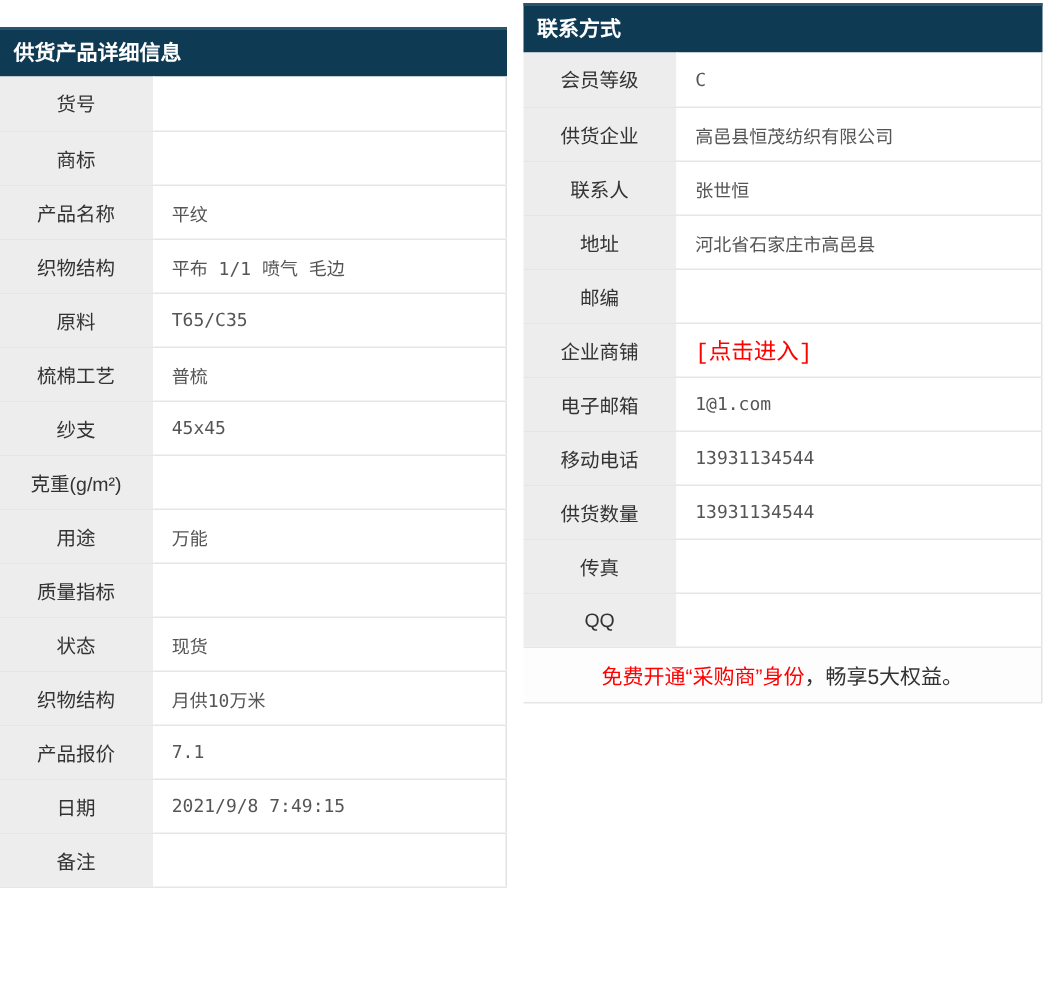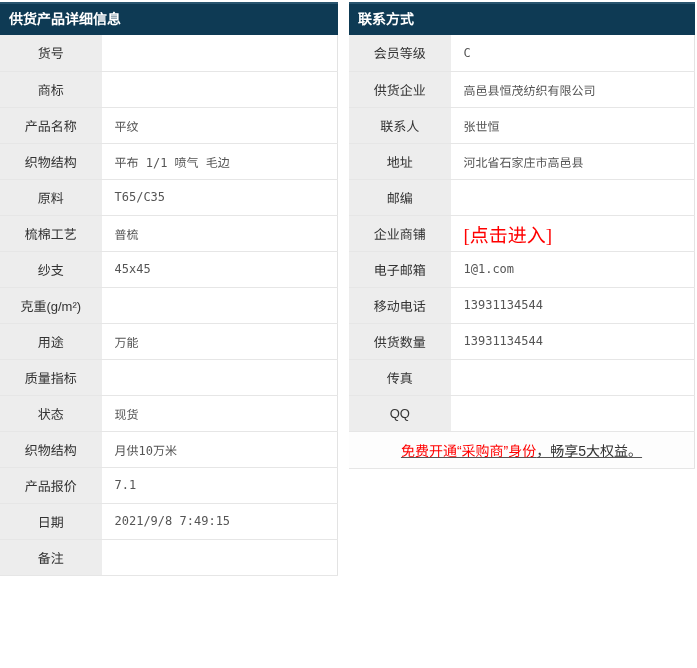--- a/index.html
+++ b/index.html
@@ -8,21 +8,21 @@
     width: 697px; height: 668px;
     background: #ffffff;
     font-family: "Liberation Sans", "DejaVu Sans", sans-serif;
     overflow: hidden;
   }
   .wrap {
     display: flex;
     gap: 11px;
     padding-top: 2px;
   }
-  .panel-left  { width: 338px; flex: 0 0 338px; }
+  .panel-left  { width: 338px; flex: 0 0 338px; margin-top: 16px; }
   .panel-right { width: 346px; flex: 0 0 346px; }
   .panel-header {
     background: var(--header-bg, #0e3a54);
     border-top: 2px solid var(--header-top, #29556f);
     color: #ffffff;
     font-size: 14px;
     font-weight: bold;
     height: 33px;
     line-height: 30px;
     padding-left: 9px;
@@ -50,32 +50,31 @@
     font-size: 12px;
     color: #555555;
     height: 36px;
     padding: 0 4px 0 12px;
     border-bottom: 1px solid #e6e6e6;
   }
   td a.shop-link {
     color: var(--link-red, #ff0000);
     text-decoration: none;
     cursor: pointer;
-    font-family: Liberation Serif, serif;
-    font-size: 19px;
+    font-family: Liberation Mono, monospace;
+    font-size: 15px;
     text-align: center;
   }
   tr.footer-row td {
     text-align: center;
     padding: 0;
     height: 37px;
     background: #fdfdfd;
     font-family: "Liberation Sans", "DejaVu Sans", sans-serif;
     font-size: 14px;
-    text-decoration: underline;
   }
   .f-red  { color: var(--link-red, #ff0000); }
   .f-dark { color: #333333; }
 </style>
 </head>
 <body>
 
 <div class="wrap">
 
   <div class="panel-left">

